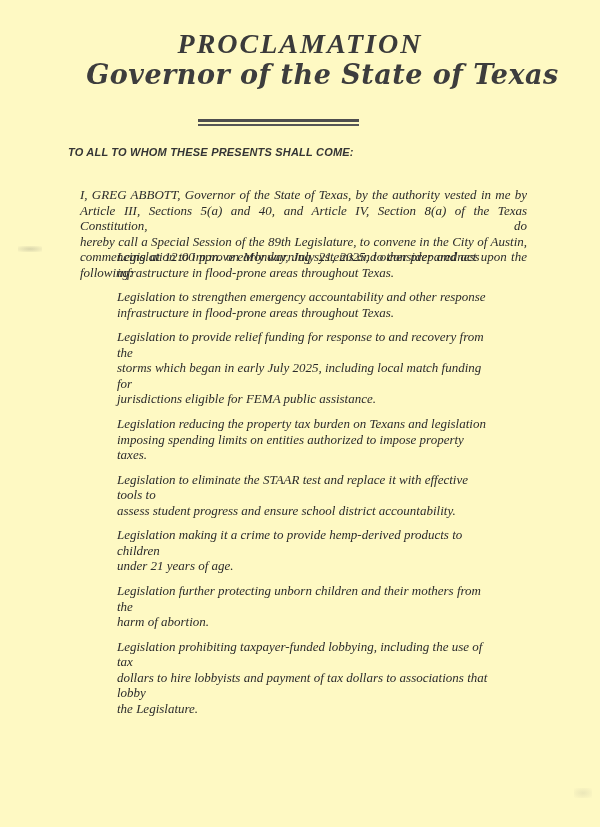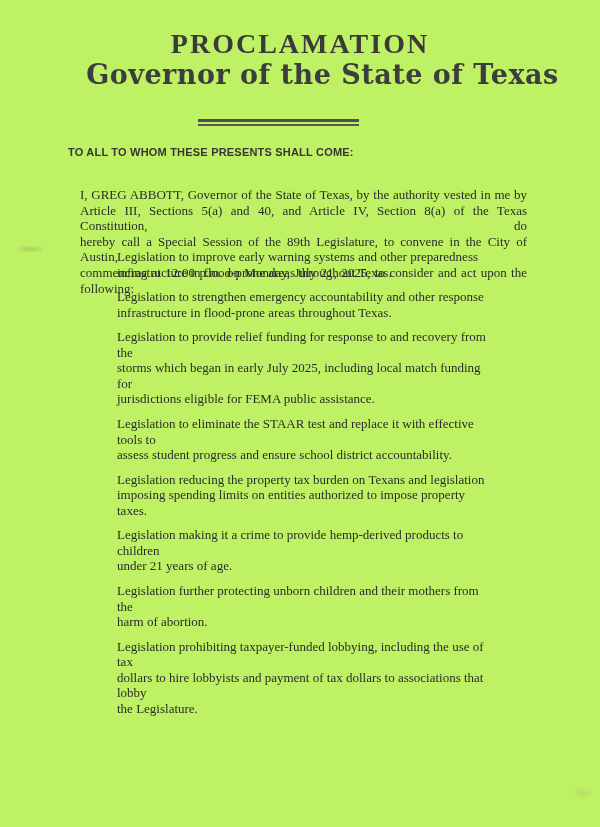--- a/index.html
+++ b/index.html
@@ -5,24 +5,25 @@
   html, body {
     margin: 0;
     padding: 0;
     background: #e8e8e8;
   }
   .page {
     position: relative;
     width: 600px;
     height: 827px;
     margin: 0 auto;
-    background: #bef264;
+    background: #fef9c3;
     overflow: hidden;
     color: #2b2b2b;
     font-family: "Liberation Serif", serif;
+    font-style: italic;
   }
   
   .masthead {
     position: absolute;
     top: 30px;
     left: 0;
     width: 100%;
     text-align: center;
   }
   .proclamation-title {
@@ -137,24 +138,24 @@
 commencing at 12:00 p.m. on Monday, July 21, 2025, to consider and act upon the following:</div>
 
   <div class="agenda">
     <p>Legislation to improve early warning systems and other preparedness
 infrastructure in flood-prone areas throughout Texas.</p>
     <p>Legislation to strengthen emergency accountability and other response
 infrastructure in flood-prone areas throughout Texas.</p>
     <p>Legislation to provide relief funding for response to and recovery from the
 storms which began in early July 2025, including local match funding for
 jurisdictions eligible for FEMA public assistance.</p>
+    <p>Legislation reducing the property tax burden on Texans and legislation
+imposing spending limits on entities authorized to impose property taxes.</p>
     <p>Legislation to eliminate the STAAR test and replace it with effective tools to
 assess student progress and ensure school district accountability.</p>
-    <p>Legislation reducing the property tax burden on Texans and legislation
-imposing spending limits on entities authorized to impose property taxes.</p>
     <p>Legislation making it a crime to provide hemp-derived products to children
 under 21 years of age.</p>
     <p>Legislation further protecting unborn children and their mothers from the
 harm of abortion.</p>
     <p>Legislation prohibiting taxpayer-funded lobbying, including the use of tax
 dollars to hire lobbyists and payment of tax dollars to associations that lobby
 the Legislature.</p>
 
   </div>
 

